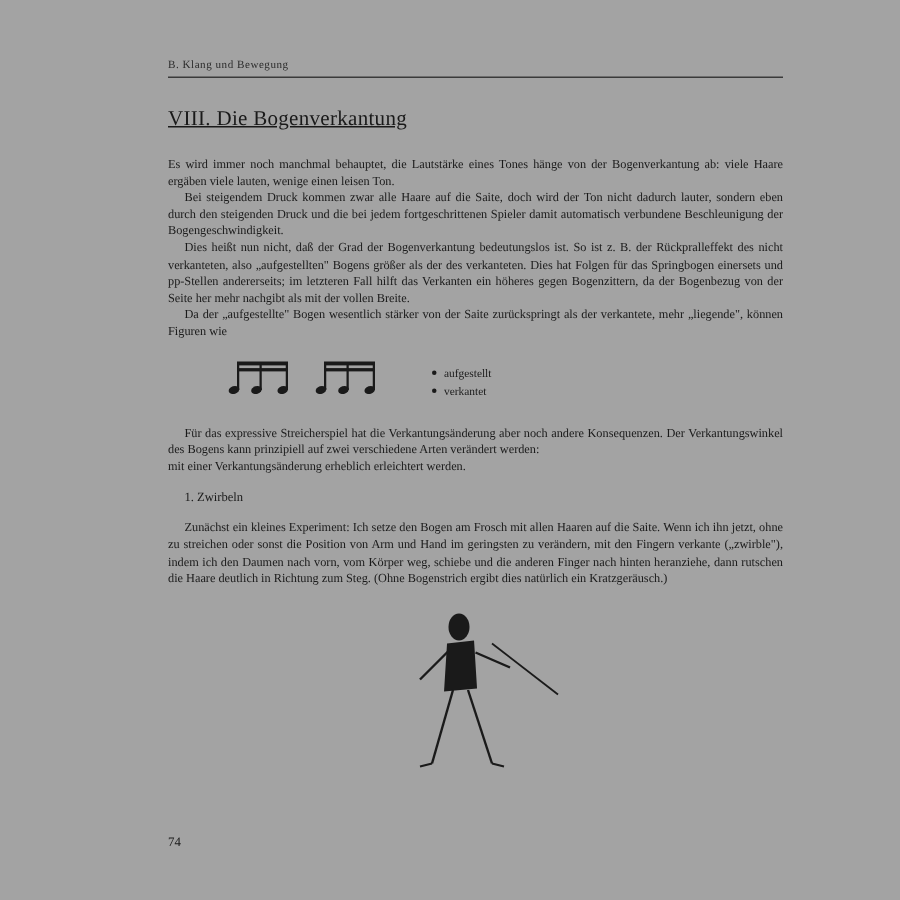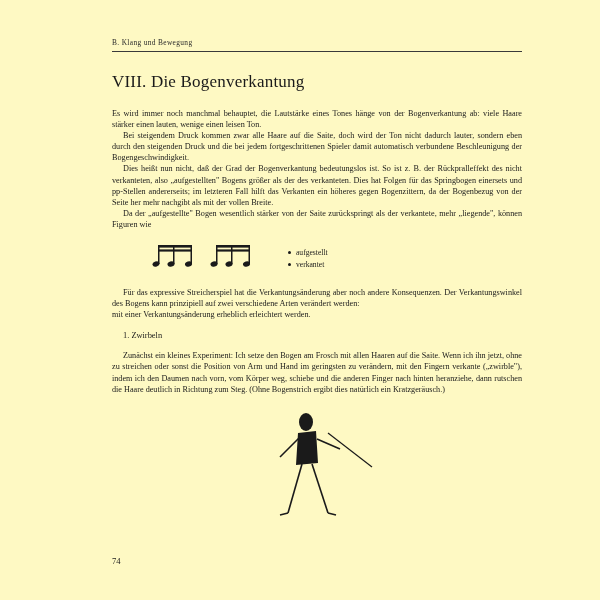--- a/index.html
+++ b/index.html
@@ -13,41 +13,42 @@
     font-family: "Liberation Serif", serif;
     color: #1a1a1a;
     overflow: hidden;
   }
   .page {
     position: relative;
     width: 600px;
     height: 600px;
     box-sizing: border-box;
     padding: 38px 78px 0 112px;
-    background: #fef9c3;
+    background: #a3a3a3;
   }
   .running-head {
     font-size: 7.4px;
     letter-spacing: 0.35px;
     color: #2b2b2b;
     margin: 0 0 4px 0;
     font-family: "Liberation Serif", serif;
   }
   .rule {
     border: none;
     border-top: 0.8px solid #3a3a3a;
     margin: 0 0 20px 0;
     width: 100%;
   }
   h1.chapter-title {
-    font-size: 17px;
+    font-size: 14px;
     font-weight: normal;
     letter-spacing: 0.2px;
     margin: 0 0 16px 0;
     font-family: "Liberation Serif", serif;
+    text-decoration: underline;
   }
   p.body-par {
     font-size: 8.2px;
     line-height: 11.1px;
     text-align: justify;
     margin: 0 0 0 0;
     text-indent: 11px;
     hyphens: auto;
     -webkit-hyphens: auto;
   }
@@ -103,21 +104,21 @@
 </head>
 <body>
 
 <div class="page">
 
   <div class="running-head">B. Klang und Bewegung</div>
   <hr class="rule">
 
   <h1 class="chapter-title">VIII. Die Bogenverkantung</h1>
 
-  <p class="body-par first">Es wird immer noch manchmal behauptet, die Lautstärke eines Tones hänge von der Bogenverkantung ab: viele Haare stärker einen lauten, wenige einen leisen Ton.</p>
+  <p class="body-par first">Es wird immer noch manchmal behauptet, die Lautstärke eines Tones hänge von der Bogenverkantung ab: viele Haare ergäben viele lauten, wenige einen leisen Ton.</p>
   <p class="body-par">Bei steigendem Druck kommen zwar alle Haare auf die Saite, doch wird der Ton nicht dadurch lauter, sondern eben durch den steigenden Druck und die bei jedem fortgeschrittenen Spieler damit automatisch verbundene Beschleunigung der Bogengeschwindigkeit.</p>
   <p class="body-par">Dies heißt nun nicht, daß der Grad der Bogenverkantung bedeutungslos ist. So ist z. B. der Rückpralleffekt des nicht verkanteten, also „aufgestellten" Bogens größer als der des verkanteten. Dies hat Folgen für das Springbogen einersets und pp-Stellen andererseits; im letzteren Fall hilft das Verkanten ein höheres gegen Bogenzittern, da der Bogenbezug von der Seite her mehr nachgibt als mit der vollen Breite.</p>
   <p class="body-par">Da der „aufgestellte" Bogen wesentlich stärker von der Saite zurückspringt als der verkantete, mehr „liegende", können Figuren wie</p>
 
   <div class="notation-block">
     <div class="notes">
       <svg viewBox="0 0 120 40" width="120" height="40" aria-hidden="true">
 
         <g fill="#1a1a1a" stroke="#1a1a1a">
 

